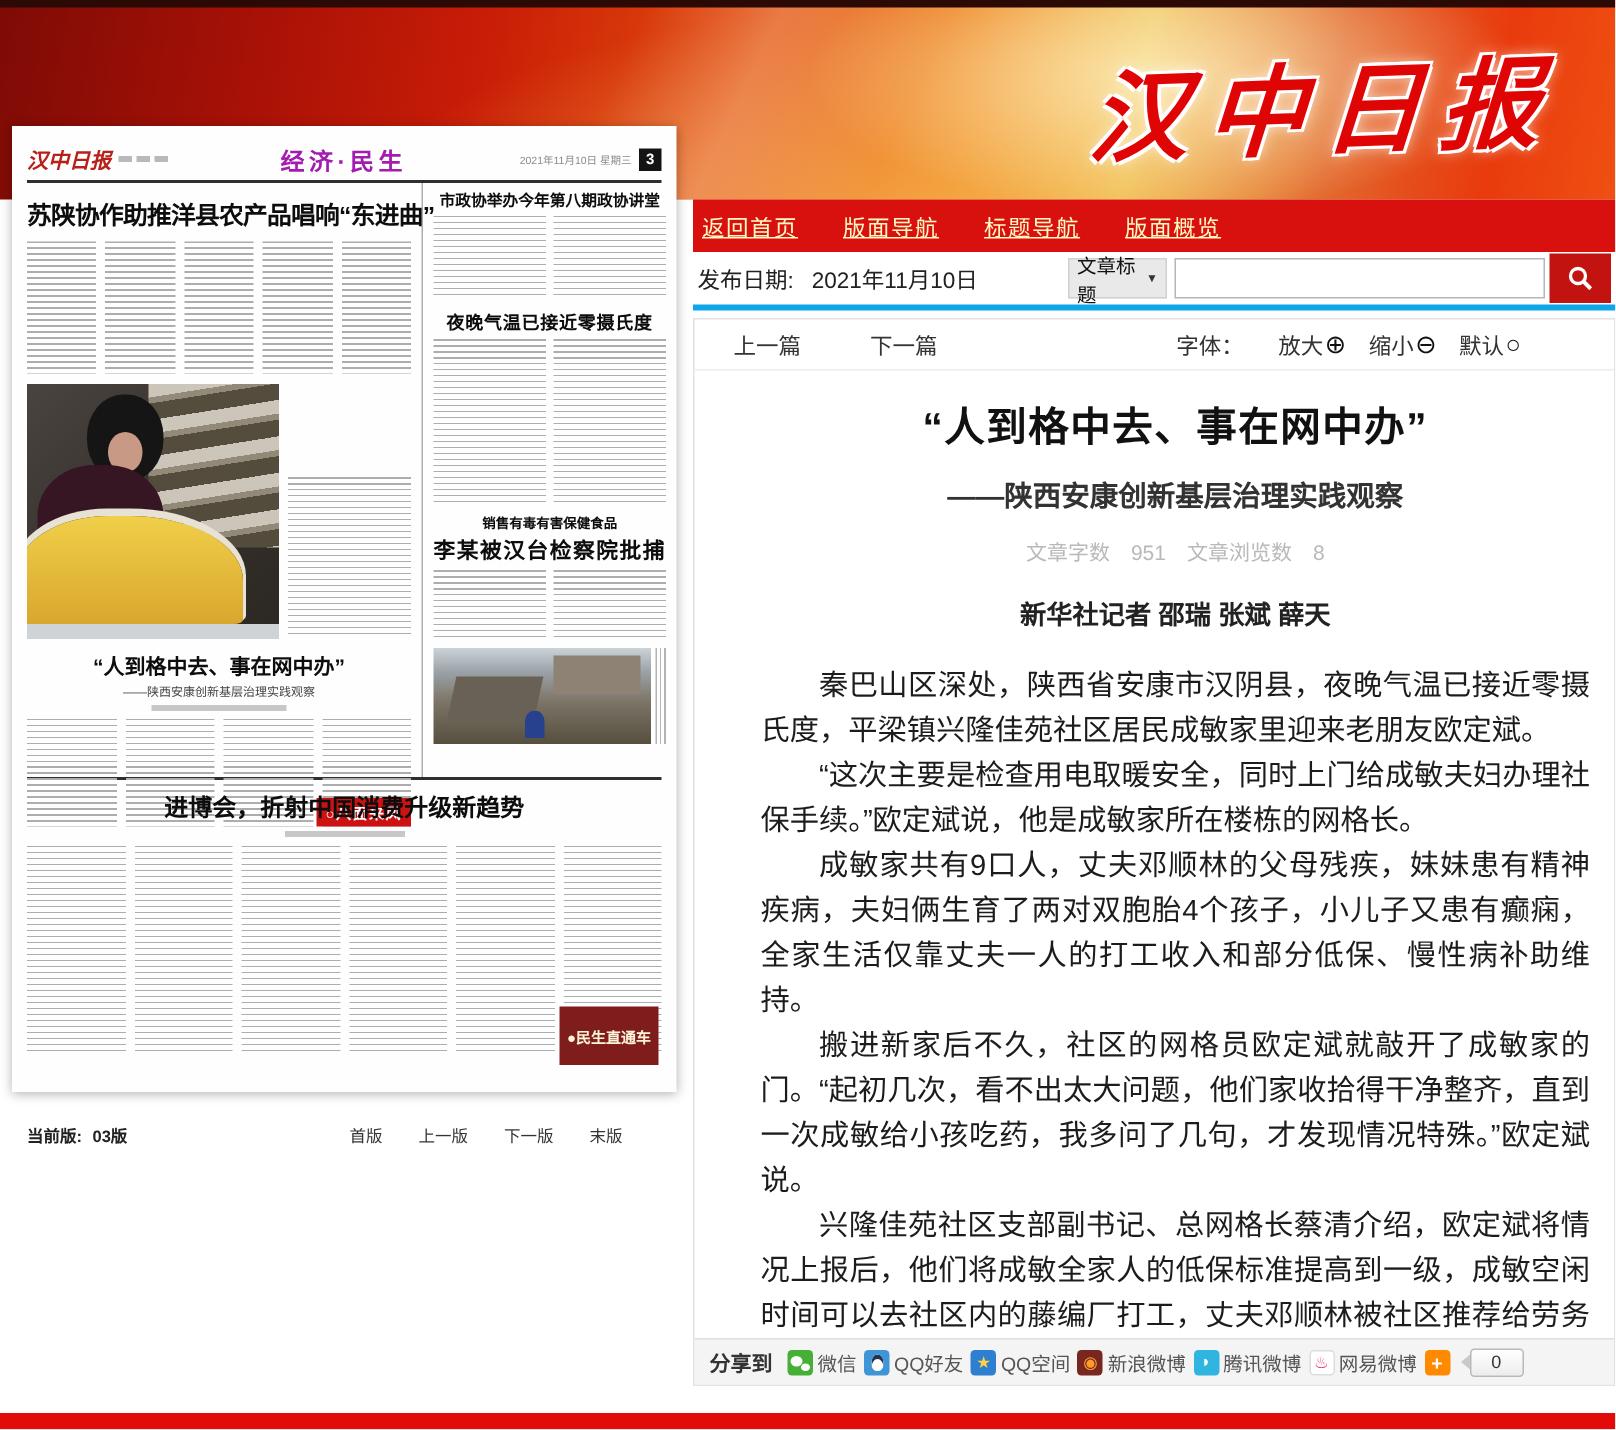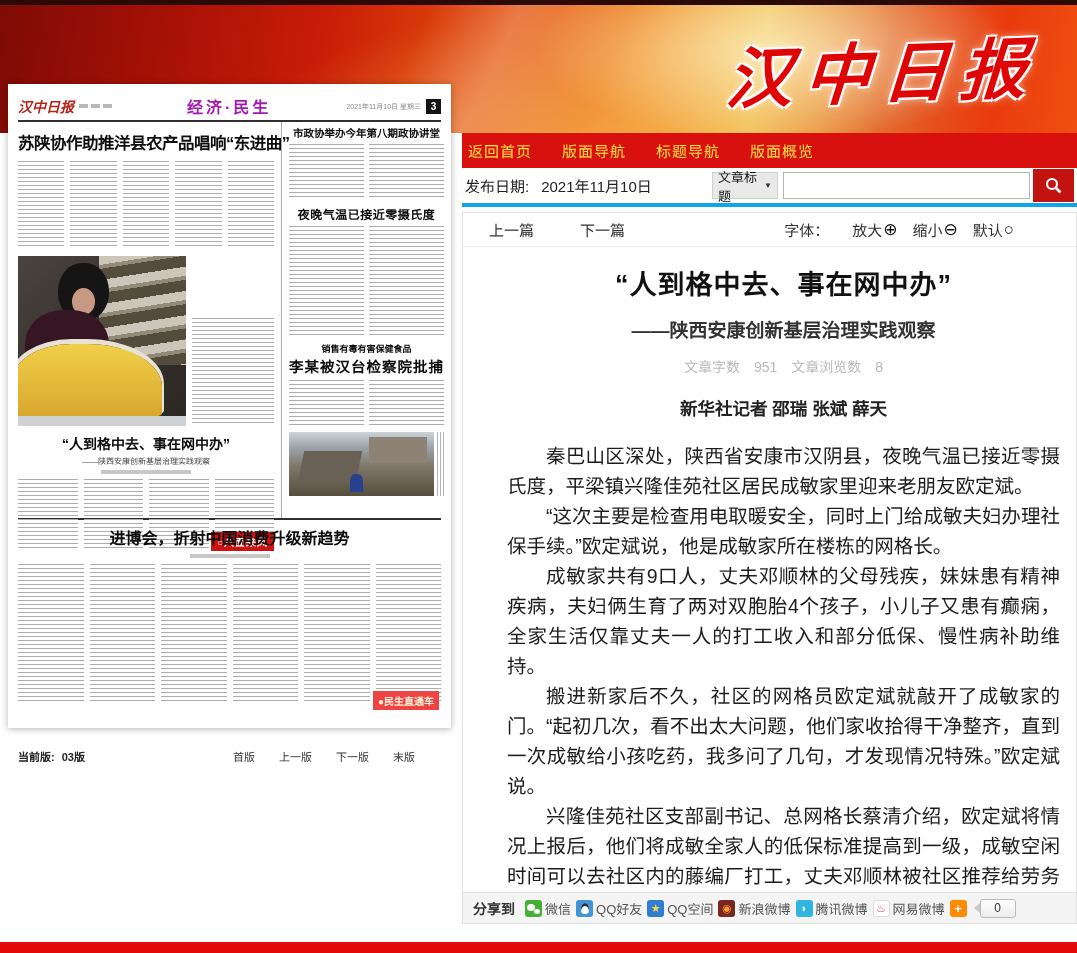--- a/index.html
+++ b/index.html
@@ -70,27 +70,27 @@
   .rubble { display:flex; gap:3px; height:64px; margin-top:3px; }
   .rubble-img { position:relative; flex:1; background:linear-gradient(180deg,#ccd3d8 0%,#9aa2a8 25%,#7d7568 55%,#564f3e 100%); overflow:hidden; }
   .rb1 { position:absolute; left:8%; top:30%; width:40%; height:48%; background:#6a6156; transform:skewX(-12deg); }
   .rb2 { position:absolute; right:5%; top:8%; width:40%; height:40%; background:#8d8274; }
   .rb-fig { position:absolute; left:42%; bottom:6%; width:9%; height:28%; background:#27418f; border-radius:40% 40% 0 0; }
   .phv { width:7px; background:repeating-linear-gradient(90deg,#b3b3b3 0 1px,transparent 1px 3px); }
 
   .np-bottom { position:relative; padding-top:5px; height:196px; }
   .expo-head { text-align:center; font-size:16px; font-weight:bold; color:#0d0d0d; white-space:nowrap; }
   .expo-byline { width:80px; height:4px; background:#c7c7c7; margin:5px auto 6px; }
-  .badge-bottom { position:absolute; right:2px; bottom:6px; background:#ef4444; color:#fcf3d8; font-size:10px; font-weight:bold;
-    padding:2px 5px; white-space:nowrap; }
+  .badge-bottom { position:absolute; right:2px; bottom:6px; background:#7f1d1d; color:#fcf3d8; font-size:10px; font-weight:bold;
+    padding:12px 5px; white-space:nowrap; }
 
   
   .right-col { position:absolute; left:462px; top:133px; width:615px; z-index:2; }
   .nav { height:35px; background:#d8100e; display:flex; align-items:center; padding-left:6px; gap:30px; }
-  .nav-item { color:#fde047; font-size:15px; letter-spacing:1px; cursor:pointer; white-space:nowrap; }
+  .nav-item { color:#fef9c3; font-size:15px; letter-spacing:1px; cursor:pointer; white-space:nowrap;text-decoration:underline; }
   .toolbar { height:39px; background:#fff; border-bottom:4px solid #0ea5e9; display:flex; align-items:center; padding:0 3px; }
   .tb-label { font-size:15px; color:#222; margin-right:12px; }
   .tb-date { font-size:15px; color:#222; }
   .tb-spacer { flex:1; }
   .tb-select { width:66px; height:27px; background:#e9e9e9; border:1px solid #d0d0d0; display:flex; align-items:center;
     justify-content:space-between; padding:0 5px; font-size:13px; color:#111; cursor:pointer; }
   .tb-caret { font-size:8px; color:#333; }
   .tb-input { width:247px; height:27px; border:1px solid #b5b5b5; background:#fff; margin-left:5px; font-size:14px; padding:0 6px; outline:none; }
   .tb-search { width:41px; height:33px; background:#c31310; border:none; margin-left:3px; display:flex; align-items:center;
     justify-content:center; cursor:pointer; }

